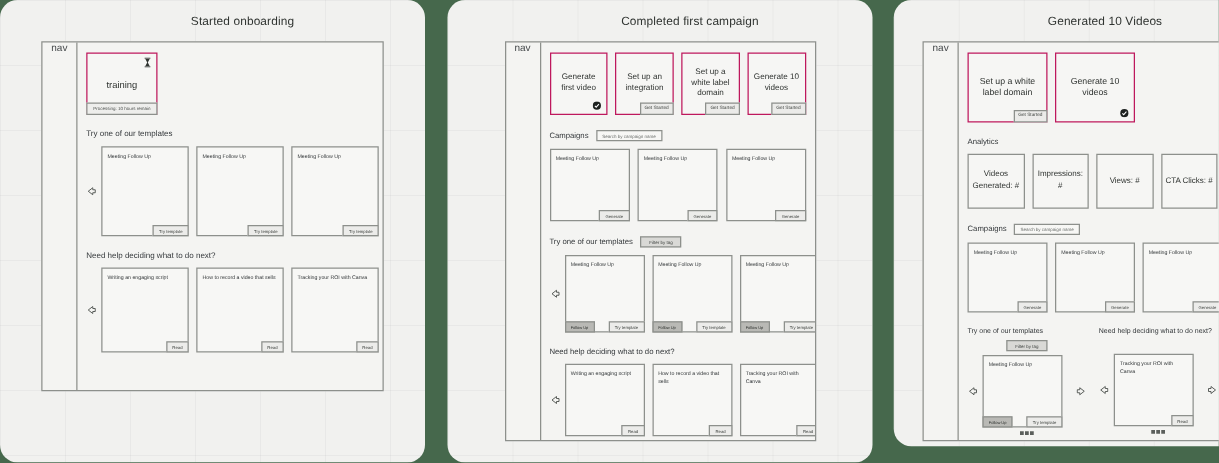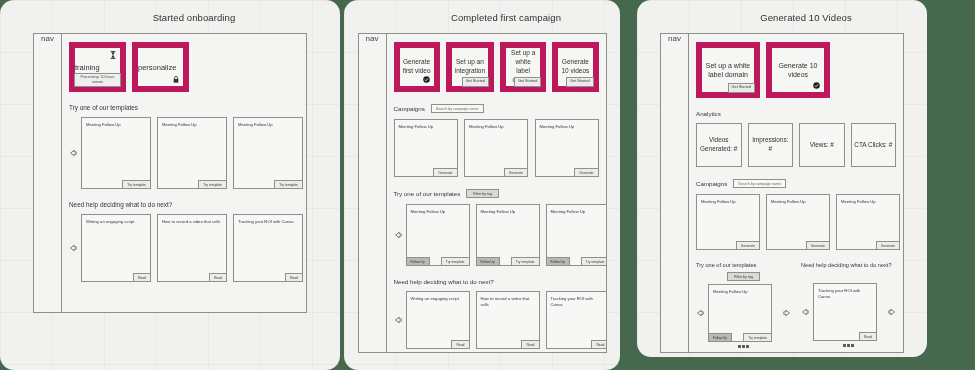--- a/index.html
+++ b/index.html
@@ -20,21 +20,21 @@
   }
   .panel .grid{
     position:absolute;inset:0;
     background-image:
       linear-gradient(to right, rgba(0,0,0,.035) 1px, transparent 1px),
       linear-gradient(to bottom, rgba(0,0,0,.035) 1px, transparent 1px);
     background-size:52px 52px;
     pointer-events:none;
   }
   .p1{width:340px;height:370px;}
-  .p2{width:276px;height:370px;margin-left:4px;}
+  .p2{width:340px;height:370px;margin-left:18px;}
   .p3{width:290px;height:357px;margin-left:17px;}
 
   .panel-title{
     position:relative;
     text-align:center;
     font-size:9.5px;
     color:#2f3330;
     padding-top:12px;
     letter-spacing:.1px;
     padding-left:48px;
@@ -65,26 +65,27 @@
     flex:1;
     padding:8px 7px 6px 7px;
     box-sizing:border-box;
     overflow:hidden;
     position:relative;
   }
 
   
   .task-row{display:flex;gap:6px;align-items:flex-start;}
   .task{
-    border:6px solid #be185d;
+    border:1px solid #be185d;
     background:#f6f6f4;
     box-sizing:border-box;
     position:relative;
     display:flex;
     align-items:center;
+    justify-content:center;
     text-align:center;
   }
   .p1 .task{width:57px;height:50px;font-size:7.5px;color:#2f3330;}
   .p2 .task{width:52px;height:50px;font-size:6.5px;color:#2f3330;line-height:1.35;padding:0 3px;}
   .p3 .task{width:64px;height:56px;font-size:7px;color:#2f3330;line-height:1.35;padding:0 3px;}
   .task-label{display:block;}
 
   .status-strip{
     position:absolute;left:-1px;right:-1px;bottom:-1px;
     border:1px solid #8d908c;
@@ -215,27 +216,20 @@
             <span class="task-label">training</span>
             <svg class="hourglass-icon" viewBox="0 0 10 14">
               <rect x="1" y="0" width="8" height="1.6" fill="#2f3330"></rect>
               <rect x="1" y="12.4" width="8" height="1.6" fill="#2f3330"></rect>
               <path d="M2 2 L8 2 L5.4 7 L8 12 L2 12 L4.6 7 Z" fill="#2f3330"></path>
             </svg>
             <div class="status-strip">Processing: 10 hours remain</div>
           </div>
 
 
-          <div class="task">
-            <span class="task-label">personalize</span>
-            <svg class="lock-icon" viewBox="0 0 10 12">
-              <path d="M2.4 5 V3.2 A2.6 2.6 0 0 1 7.6 3.2 V5" fill="none" stroke="#2f3330" stroke-width="1.4"></path>
-              <rect x="1" y="5" width="8" height="6.4" fill="#2f3330"></rect>
-            </svg>
-          </div>
 
         </div>
 
         <div class="sec-head">
           <span>Try one of our templates</span>
         </div>
 
         <div class="carousel">
           <div class="arrow">
             <svg viewBox="0 0 10 10" width="8" height="8">

